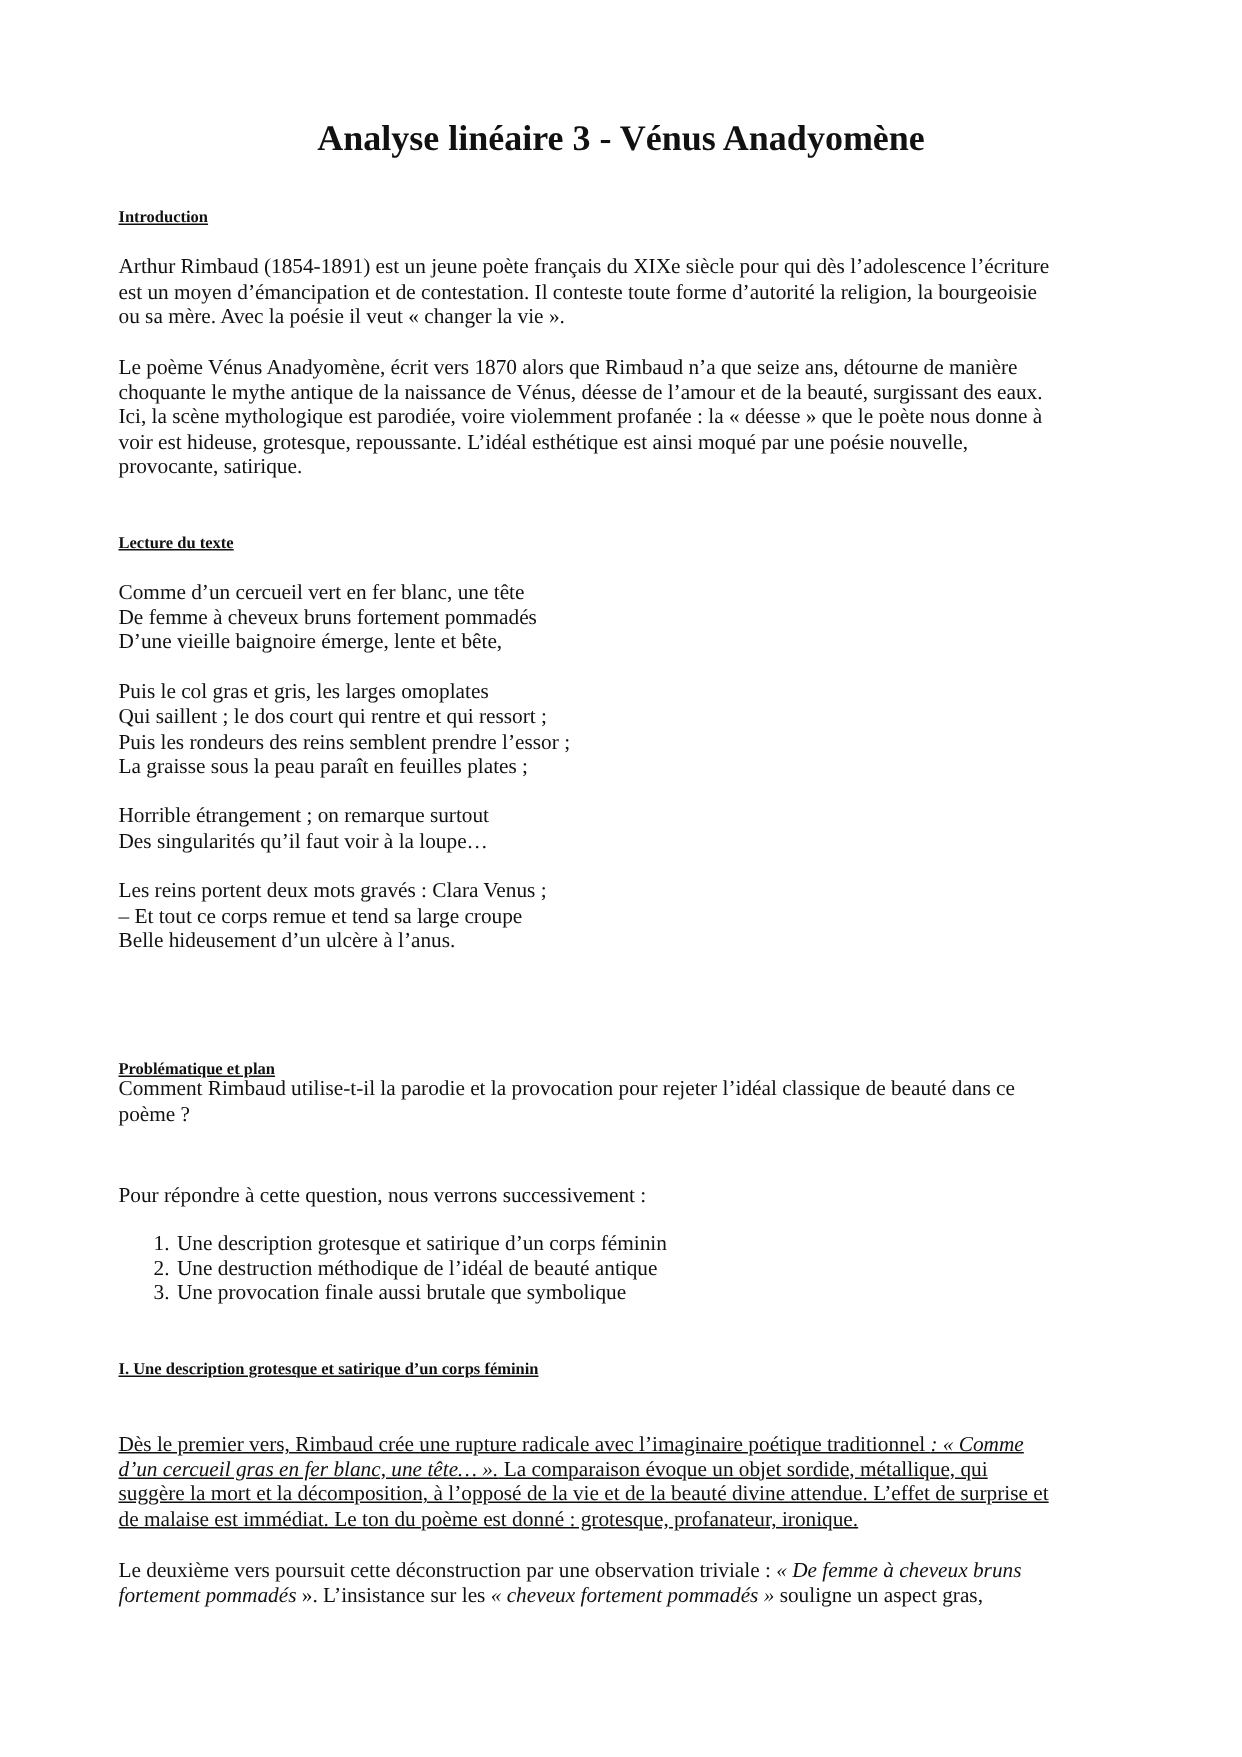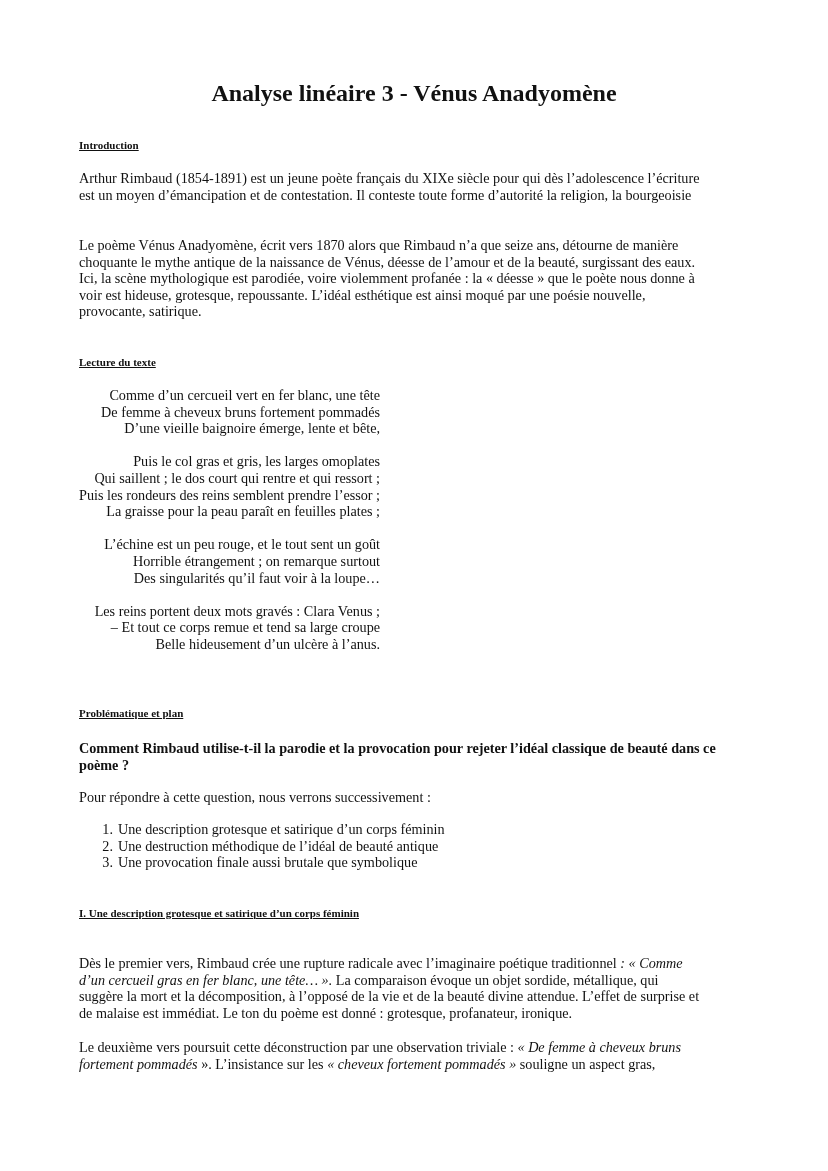--- a/index.html
+++ b/index.html
@@ -30,68 +30,68 @@
 <body>
 
 <div class="page">
 
   <div class="title">Analyse linéaire 3 - Vénus Anadyomène</div>
 
   <div class="h" style="top:137px;">Introduction</div>
   <div class="p" style="top:170px;">
     <span class="line">Arthur Rimbaud (1854-1891) est un jeune poète français du XIXe siècle pour qui dès l’adolescence l’écriture</span>
     <span class="line">est un moyen d’émancipation et de contestation. Il conteste toute forme d’autorité la religion, la bourgeoisie</span>
+    <span class="line">ou sa mère. Avec la poésie il veut « changer la vie ».</span>
   </div>
   <div class="p" style="top:237px;">
     <span class="line">Le poème Vénus Anadyomène, écrit vers 1870 alors que Rimbaud n’a que seize ans, détourne de manière</span>
     <span class="line">choquante le mythe antique de la naissance de Vénus, déesse de l’amour et de la beauté, surgissant des eaux.</span>
     <span class="line">Ici, la scène mythologique est parodiée, voire violemment profanée : la « déesse » que le poète nous donne à</span>
     <span class="line">voir est hideuse, grotesque, repoussante. L’idéal esthétique est ainsi moqué par une poésie nouvelle,</span>
     <span class="line">provocante, satirique.</span>
   </div>
 
   <div class="h" style="top:354px;">Lecture du texte</div>
-  <div class="poem" style="top:387px;text-align:right;">
+  <div class="poem" style="top:387px;">
     <div class="stanza">
       <span class="line">Comme d’un cercueil vert en fer blanc, une tête</span>
       <span class="line">De femme à cheveux bruns fortement pommadés</span>
       <span class="line">D’une vieille baignoire émerge, lente et bête,</span>
     </div>
     <div class="stanza">
       <span class="line">Puis le col gras et gris, les larges omoplates</span>
       <span class="line">Qui saillent ; le dos court qui rentre et qui ressort ;</span>
       <span class="line">Puis les rondeurs des reins semblent prendre l’essor ;</span>
-      <span class="line">La graisse pour la peau paraît en feuilles plates ;</span>
+      <span class="line">La graisse sous la peau paraît en feuilles plates ;</span>
     </div>
     <div class="stanza">
-      <span class="line">L’échine est un peu rouge, et le tout sent un goût</span>
       <span class="line">Horrible étrangement ; on remarque surtout</span>
       <span class="line">Des singularités qu’il faut voir à la loupe…</span>
     </div>
     <div class="stanza">
       <span class="line">Les reins portent deux mots gravés : Clara Venus ;</span>
       <span class="line">– Et tout ce corps remue et tend sa large croupe</span>
       <span class="line">Belle hideusement d’un ulcère à l’anus.</span>
     </div>
   </div>
 
   <div class="h" style="top:705px;">Problématique et plan</div>
-  <div class="p" style="top:740px;font-weight:bold;">
+  <div class="p" style="top:718px;">
     <span class="line">Comment Rimbaud utilise-t-il la parodie et la provocation pour rejeter l’idéal classique de beauté dans ce</span>
     <span class="line">poème ?</span>
   </div>
   <div class="p" style="top:789px;">Pour répondre à cette question, nous verrons successivement :</div>
   <ol class="plan" style="top:821px;">
     <li><span class="num">1.</span><span>Une description grotesque et satirique d’un corps féminin</span></li>
     <li><span class="num">2.</span><span>Une destruction méthodique de l’idéal de beauté antique</span></li>
     <li><span class="num">3.</span><span>Une provocation finale aussi brutale que symbolique</span></li>
   </ol>
 
   <div class="h" style="top:905px;text-align:center;">I. Une description grotesque et satirique d’un corps féminin</div>
-  <div class="p" style="top:955px;">
+  <div class="p" style="top:955px;text-decoration:underline;">
     <span class="line"><span>Dès le premier vers, Rimbaud crée une rupture radicale avec l’imaginaire poétique traditionnel </span><em>: « Comme</em></span>
     <span class="line"><em>d’un cercueil gras en fer blanc, une tête… ».</em><span> La comparaison évoque un objet sordide, métallique, qui</span></span>
     <span class="line">suggère la mort et la décomposition, à l’opposé de la vie et de la beauté divine attendue. L’effet de surprise et</span>
     <span class="line">de malaise est immédiat. Le ton du poème est donné : grotesque, profanateur, ironique.</span>
   </div>
   <div class="p" style="top:1039px;">
     <span class="line"><span>Le deuxième vers poursuit cette déconstruction par une observation triviale : </span><em>« De femme à cheveux bruns</em></span>
     <span class="line"><em>fortement pommadés</em><span> ». L’insistance sur les </span><em>« cheveux fortement pommadés »</em><span> souligne un aspect gras,</span></span>
   </div>
 

